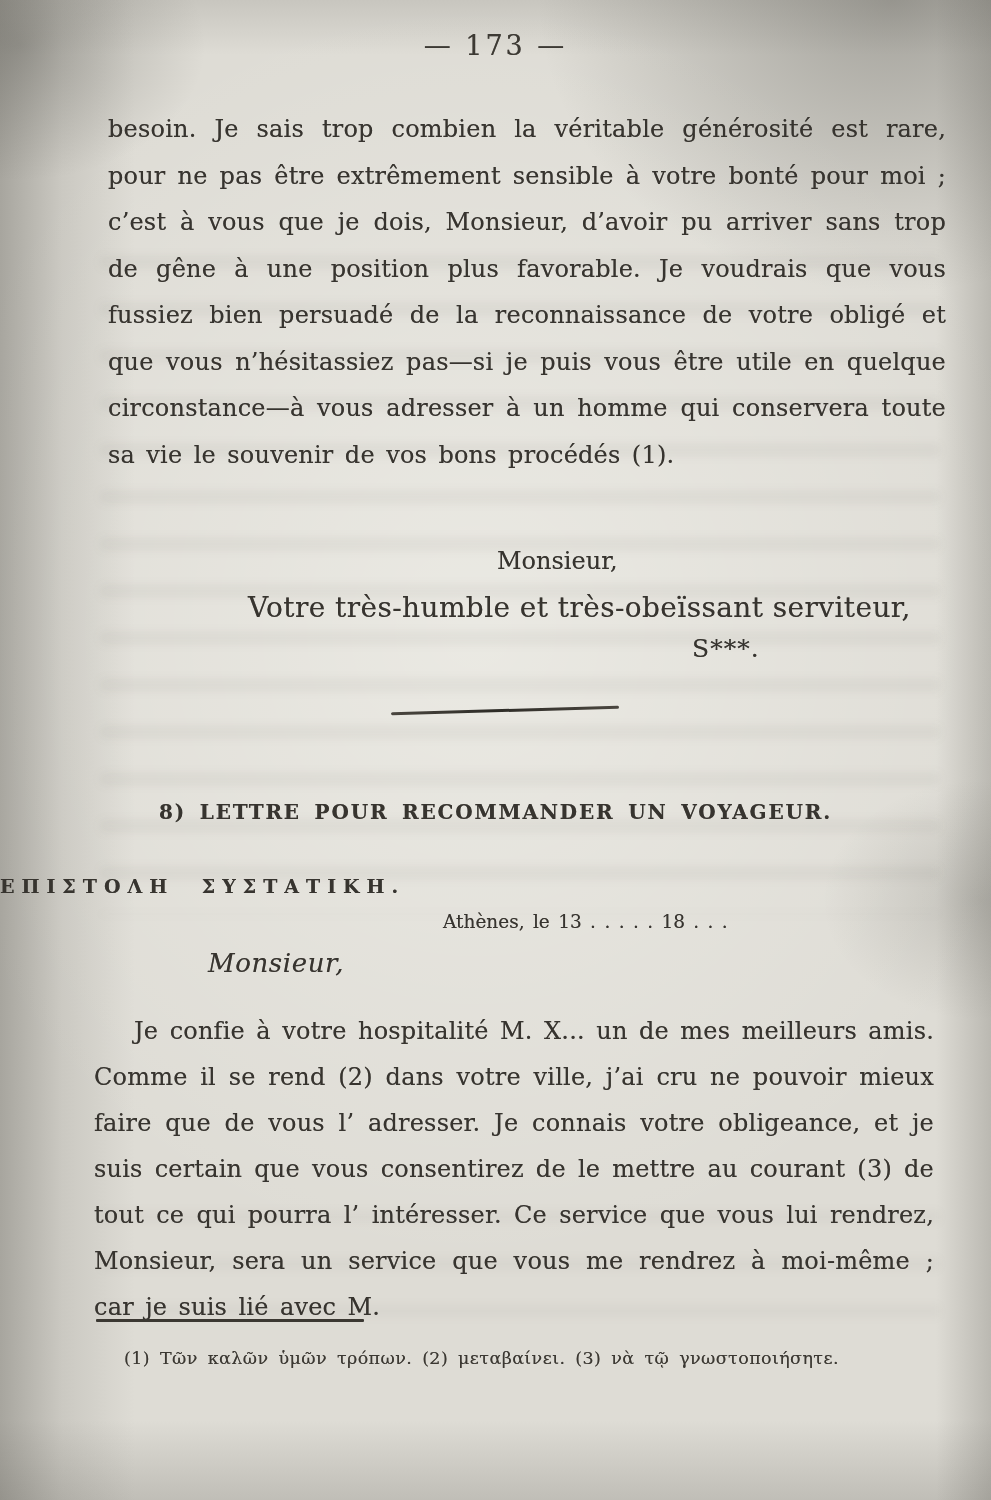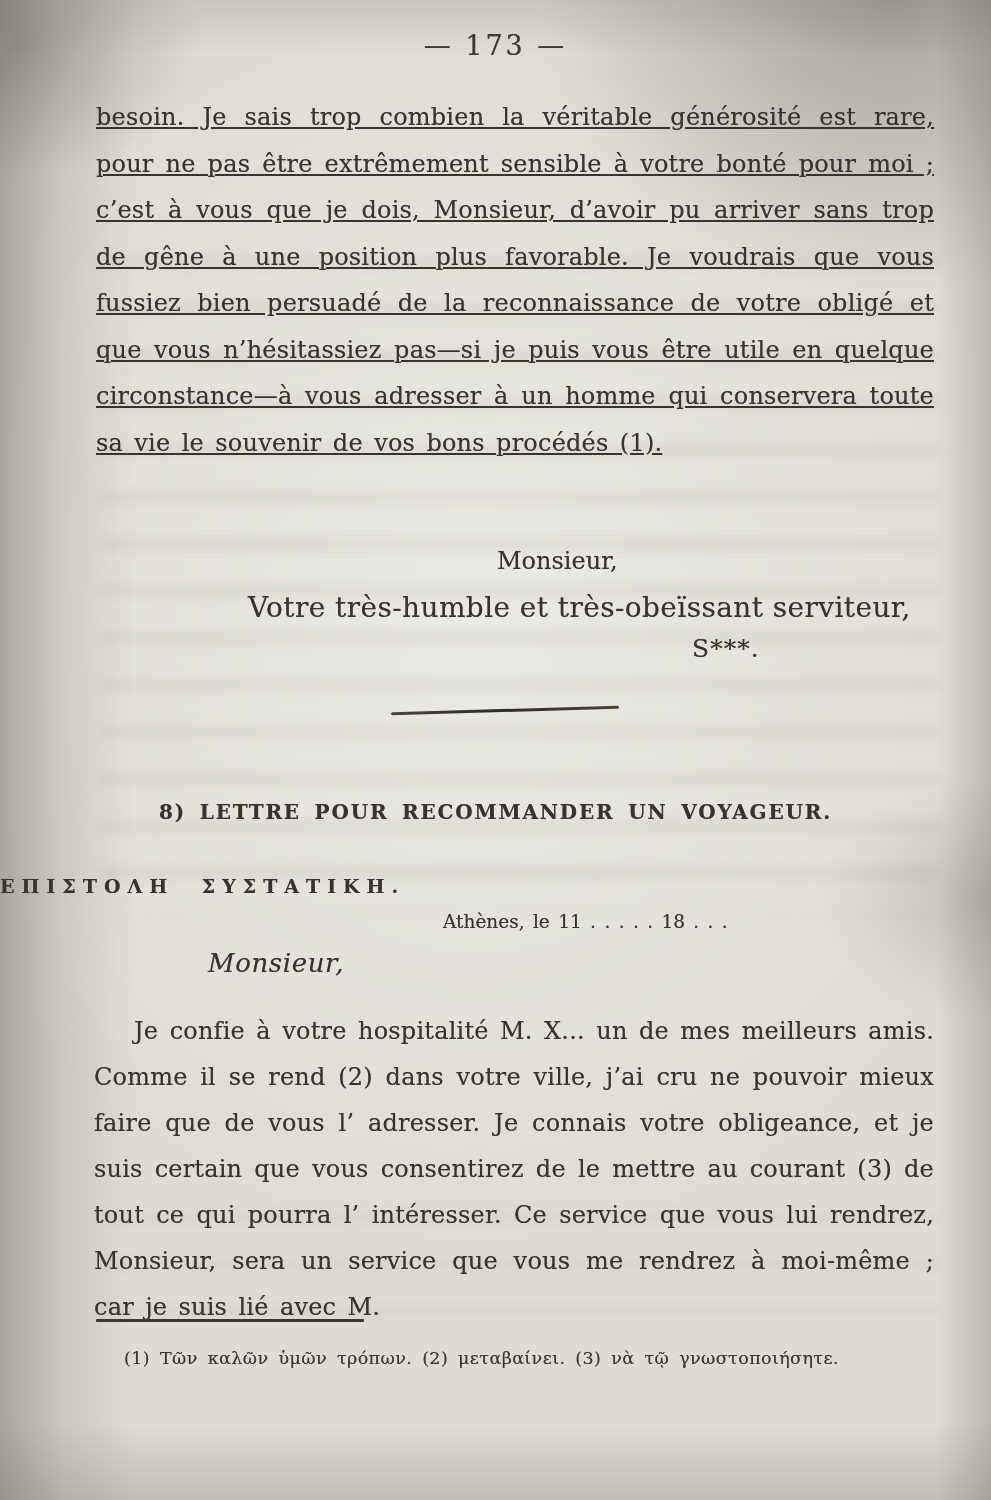--- a/index.html
+++ b/index.html
@@ -36,23 +36,23 @@
   .bleed.upper { left: 100px; top: 255px; width: 840px; height: 660px; }
   .bleed.lower { left: 100px; top: 1210px; width: 840px; height: 110px; opacity: 0.4; }
 
   .ink { text-shadow: 0 0 0.6px rgba(52,50,45,0.55); }
 
   .pagenum {
     position: absolute; top: 30px; left: 0; width: 100%;
     text-align: center; font-size: 27px; letter-spacing: 3px; color: #3d3a34;
   }
   .p1 {
-    position: absolute; top: 94px; left: 96px; width: 838px; margin: 0;
+    position: absolute; top: 94px; left: 96px; width: 838px; margin: 12px;
     font-size: 24px; line-height: 46.5px;
-    text-align: justify; word-spacing: 3.5px; letter-spacing: 0.2px; text-decoration: underline;
+    text-align: justify; word-spacing: 3.5px; letter-spacing: 0.2px;
   }
   .closing-1 { position: absolute; top: 502px; left: 164px; font-size: 24px; }
   .closing-2 { position: absolute; top: 547px; left: 497px; font-size: 24px; }
   .closing-3 { position: absolute; top: 591px; left: 248px; font-size: 28px; letter-spacing: 0.4px; }
   .signature  { position: absolute; top: 634px; left: 692px; font-size: 25px; letter-spacing: 1px; }
 
   .divider {
     position: absolute; top: 709px; left: 391px; width: 228px; height: 3px;
     background: linear-gradient(90deg, #4a463f, #2e2c27 45%, #4a463f);
     border-radius: 2px;
@@ -106,21 +106,21 @@
 
   <div class="closing-2 ink">Monsieur,</div>
   <div class="closing-3 ink">Votre très-humble et très-obeïssant serviteur,</div>
   <div class="signature ink">S***.</div>
 
   <div class="divider"></div>
 
   <div class="heading ink">8) LETTRE POUR RECOMMANDER UN VOYAGEUR.</div>
   <div class="greek-heading ink">ΕΠΙΣΤΟΛΗ ΣΥΣΤΑΤΙΚΗ.</div>
 
-  <div class="dateline ink">Athènes, le 11 . . . . .  18 . . .</div>
+  <div class="dateline ink">Athènes, le 13 . . . . .  18 . . .</div>
   <div class="salutation ink">Monsieur,</div>
 
   <p class="p2 ink">Je confie à votre hospitalité M. X... un de mes meilleurs amis. Comme il se rend (2) dans votre ville, j’ai cru ne pouvoir mieux faire que de vous l’ adresser. Je connais votre obligeance, et je suis certain que vous consentirez de le mettre au courant (3) de tout ce qui pourra l’ intéresser. Ce service que vous lui rendrez, Monsieur, sera un service que vous me rendrez à moi-même ; car je suis lié avec M.</p>
 
   <div class="footnote-rule"></div>
   <div class="footnote ink">(1) Τῶν καλῶν ὑμῶν τρόπων. (2) μεταβαίνει. (3) νὰ τῷ γνωστοποιήσητε.</div>
 
 </div>
 
 </body></html>

